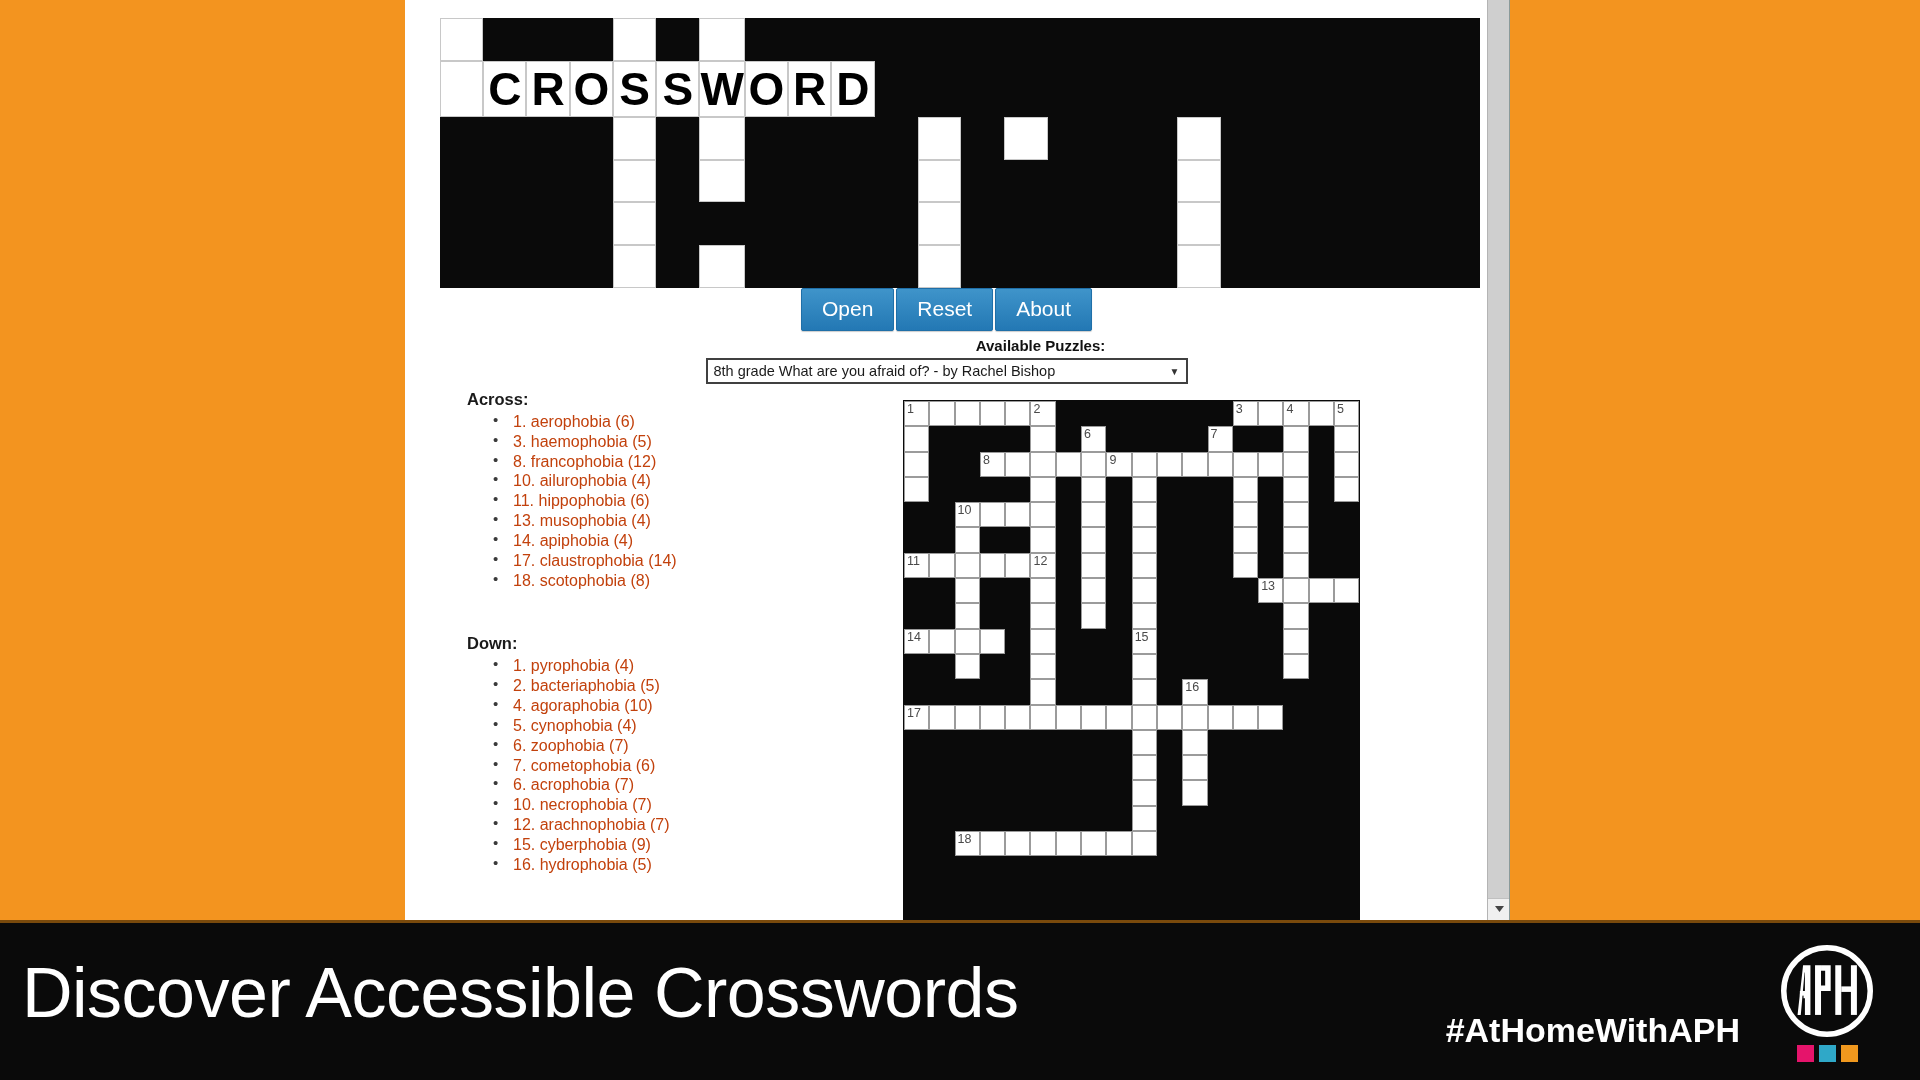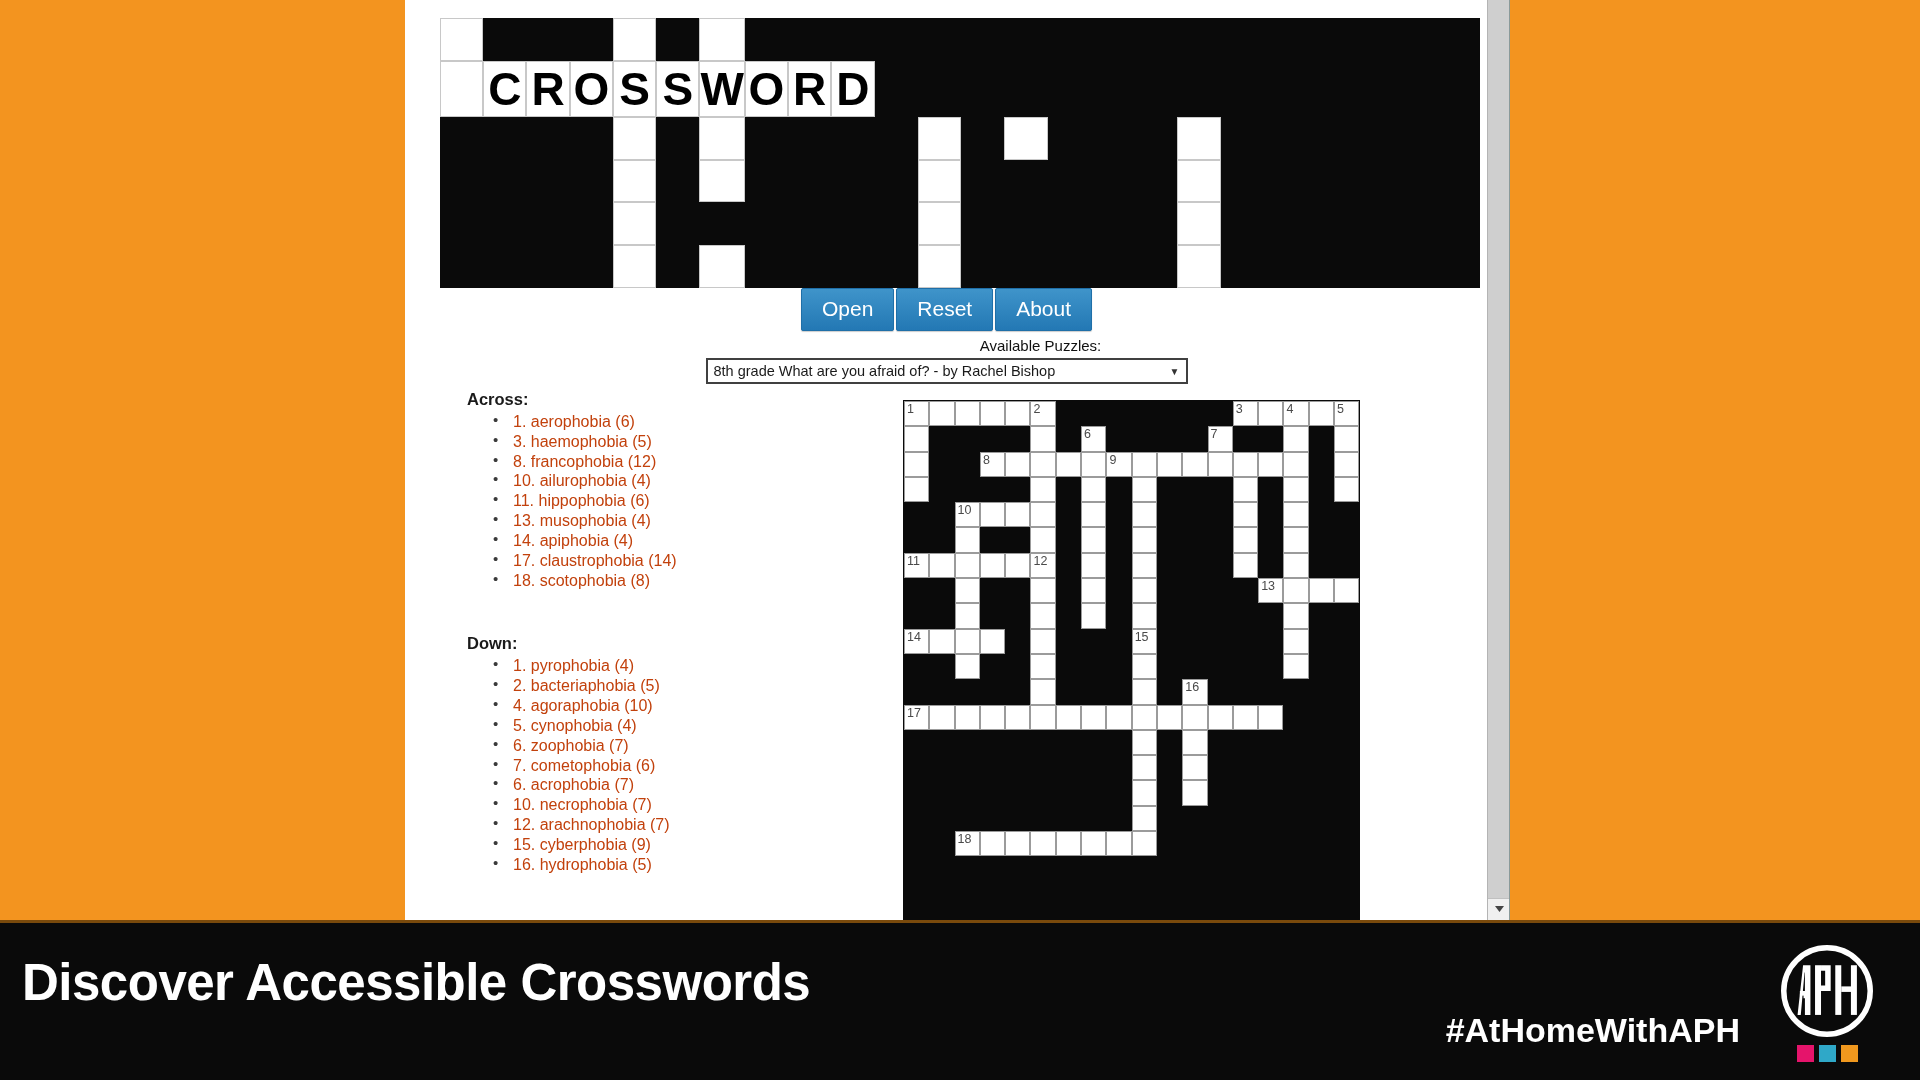--- a/index.html
+++ b/index.html
@@ -103,21 +103,21 @@
     font-size: 21px;
     font-family: "Liberation Sans", sans-serif;
     line-height: 1.1;
     cursor: pointer;
     box-shadow: 0 1px 1px rgba(0,0,0,.2);
   }
 
   .avail-label {
     position: absolute; left: 0; top: 337px; width: 1271px;
     text-align: center;
-    font-weight: normal; font-size: 15px; color: #111;
+    font-weight: bold; font-size: 15px; color: #111;
   }
 
   .select-wrap {
     position: absolute; left: 0; top: 358px; width: 1083px;
     display: flex; justify-content: center;
   }
   .sel {
     width: 482px; height: 26px;
     border: 2px solid #404040;
     background: #ffffff;
@@ -176,21 +176,21 @@
   
   .bottombar {
     position: absolute; left: 0; bottom: 0;
     width: 1920px; height: 160px;
     background: #0a0a0a;
     border-top: 3px solid #7a4a0c;
   }
   .bb-title {
     position: absolute; left: 22px; top: 30px;
     color: #ffffff;
-    font-size: 51px; font-weight: bold;
+    font-size: 70px; font-weight: normal;
     letter-spacing: -0.5px;
     font-family: "Liberation Sans", sans-serif;
   }
   .bb-hash {
     position: absolute; right: 180px; bottom: 30px;
     color: #ffffff;
     font-size: 34px; font-weight: bold;
     font-family: "Liberation Sans", sans-serif;
   }
   .bb-logo {

